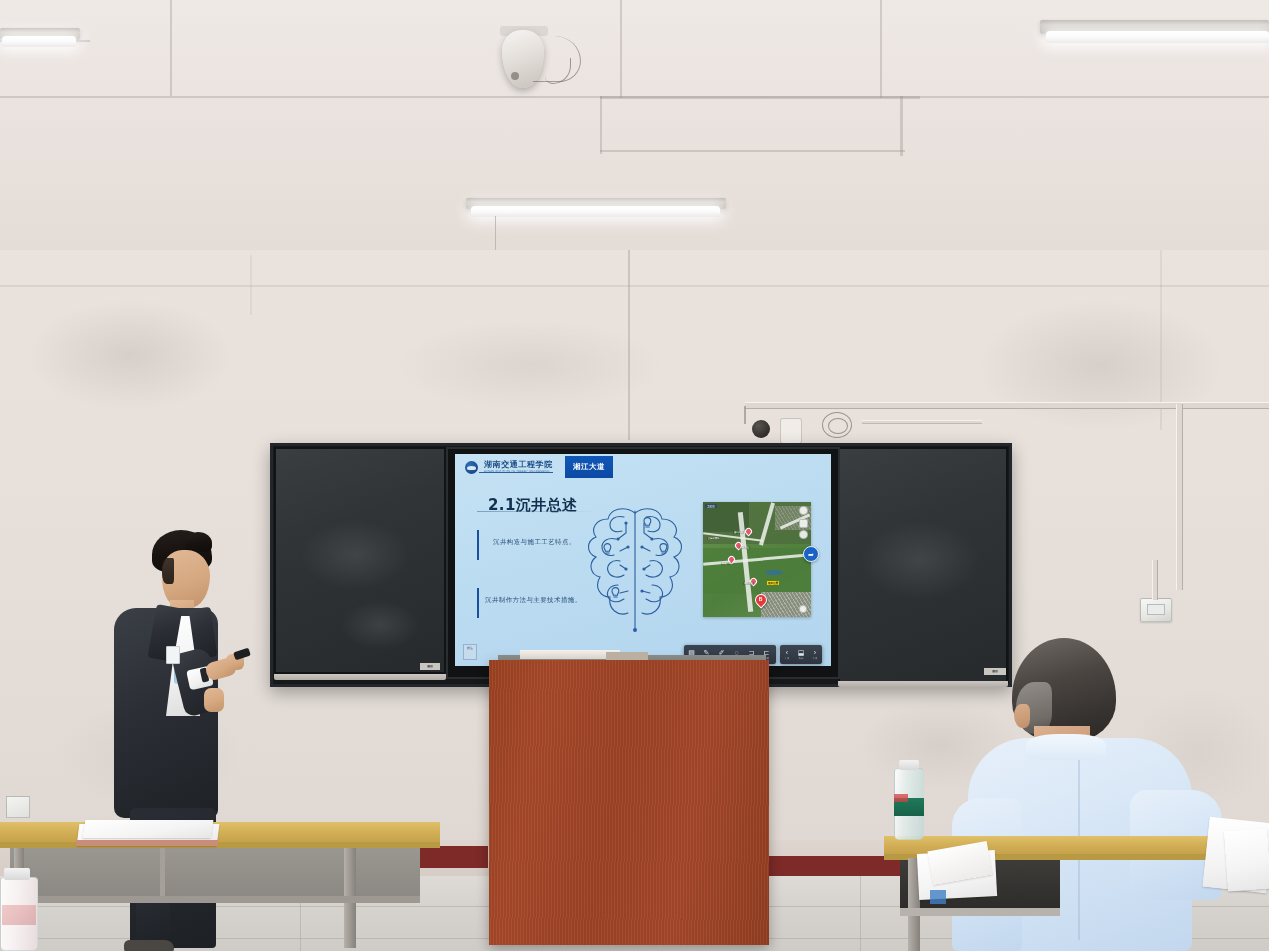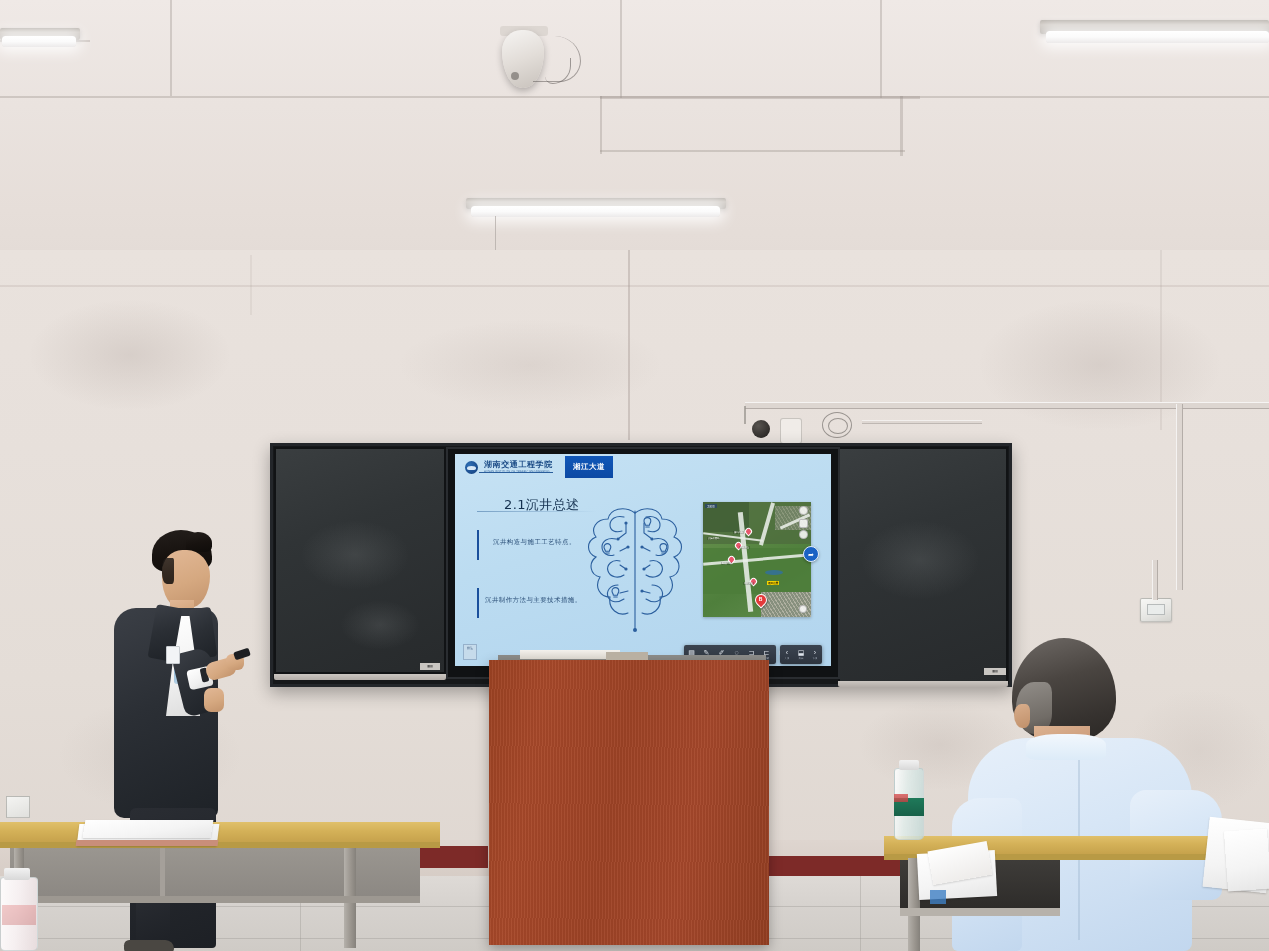--- a/index.html
+++ b/index.html
@@ -163,24 +163,23 @@
   .slide-tab {
     position: absolute;
     background: linear-gradient(180deg, #1157b8 0%, #0c49a4 100%);
     display: flex; align-items: center; justify-content: center;
   }
   .slide-tab span {
     font-size: 7.5px; color: #ffffff; font-weight: bold;
     letter-spacing: 0.5px; font-family: "DejaVu Sans", sans-serif;
   }
   .slide-heading {
-    position: absolute; font-size: 13px; color: #14304f; font-weight: normal;
+    position: absolute; font-size: 15px; color: #14304f; font-weight: bold;
     letter-spacing: 0.4px; font-family: "DejaVu Sans", sans-serif;
     white-space: nowrap;
-    margin-left: 16px;
   }
   .slide-head-rule {
     position: absolute; height: 1px;
     background: linear-gradient(90deg, rgba(60,110,160,0.55), rgba(60,110,160,0));
   }
   .bullet-bar {
     position: absolute; width: 2px; background: #1a4f9c;
   }
   .bullet-text {
     position: absolute; font-size: 6.5px; color: #2a4e77;

